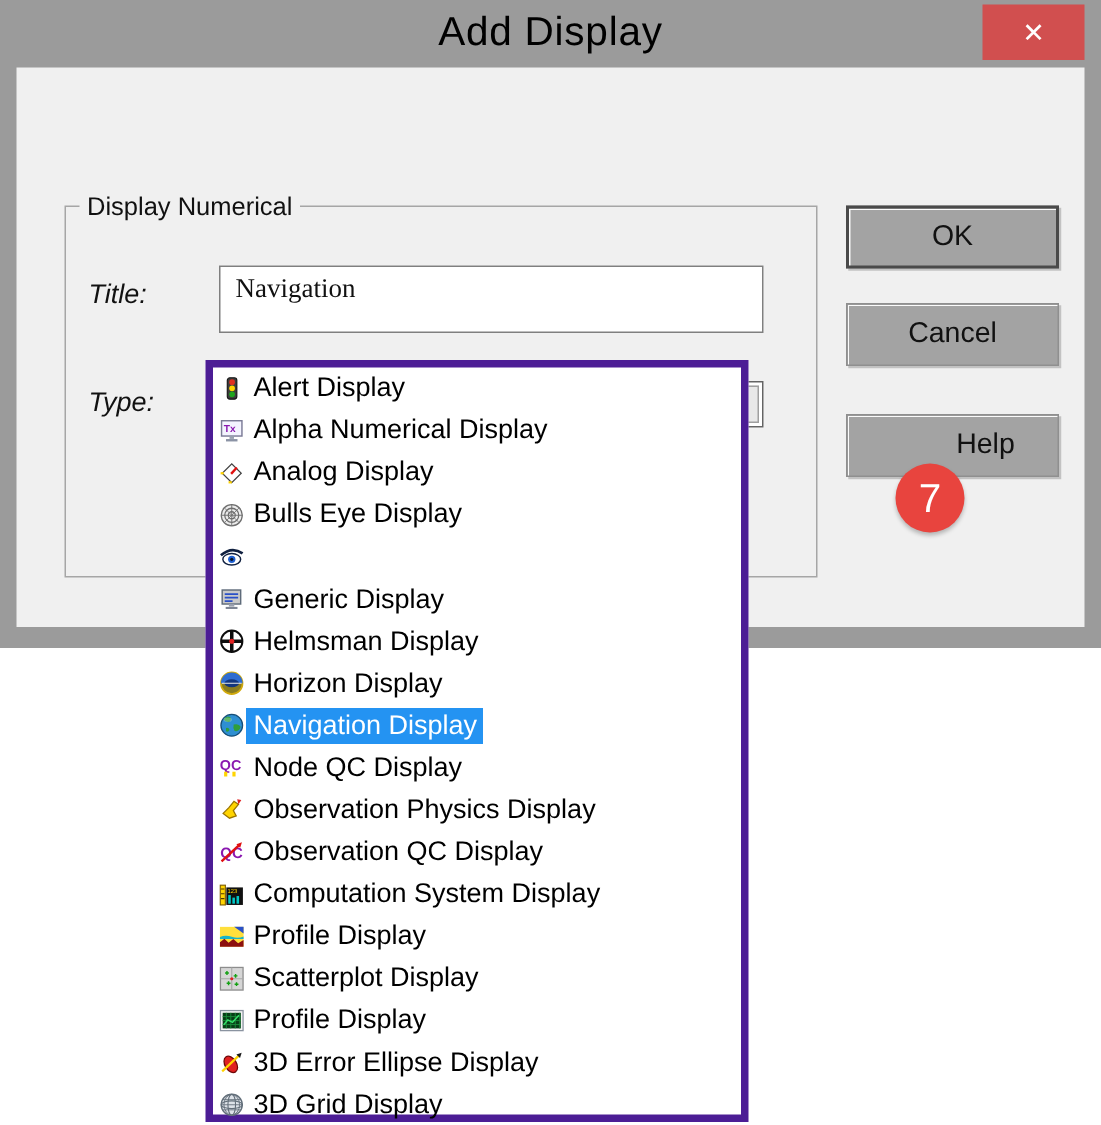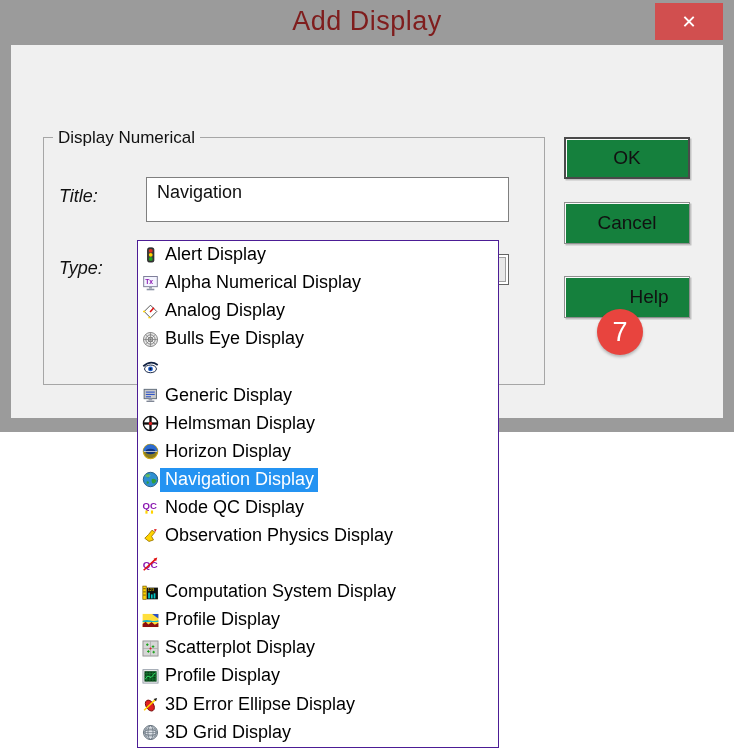--- a/index.html
+++ b/index.html
@@ -10,21 +10,21 @@
     -webkit-font-smoothing:antialiased;
   }
   
   .window-frame{
     position:absolute;left:0;top:0;width:734px;height:432px;
     background:var(--frame,#9b9b9b);
   }
   .titlebar{position:absolute;left:0;top:0;width:734px;height:45px;}
   .titlebar-text{
     position:absolute;left:0;top:6px;width:734px;text-align:center;
-    font-size:27px;color:#7f1d1d;letter-spacing:0.5px;
+    font-size:27px;color:#000000;letter-spacing:0.5px;
   }
   .close-btn{
     position:absolute;left:655px;top:3px;width:68px;height:37px;
     background:var(--close,#d14f4f);color:#fff;
     display:flex;align-items:center;justify-content:center;
     font-size:18px;cursor:default;
   }
   .client-area{
     position:absolute;left:11px;top:45px;width:712px;height:373px;
     background:#f0f0f0;
@@ -37,21 +37,21 @@
   .groupbox-label{
     position:absolute;left:42px;top:83px;background:#f0f0f0;
     padding:0 5px;font-size:17px;color:#111;
   }
   .field-label{position:absolute;font-size:18px;color:#111;font-style:italic;}
   .label-title{left:48px;top:141px;}
   .label-type{left:48px;top:213px;}
   .title-input{
     position:absolute;left:135px;top:132px;width:363px;height:45px;
     box-sizing:border-box;border:1px solid #7f7f7f;background:#fff;
-    font-family:Liberation Sans, sans-serif;font-size:18px;color:#111;
+    font-family:Liberation Serif, serif;font-size:18px;color:#111;
     padding:2px 10px 16px 10px;outline:none;
   }
   
   .combobox{
     position:absolute;left:135px;top:209px;width:363px;height:31px;
     box-sizing:border-box;border:1px solid #646464;background:#fff;
     display:flex;align-items:center;cursor:default;
   }
   .combo-icon{width:17px;height:17px;margin-left:5px;flex:0 0 17px;}
   .combo-icon svg{width:17px;height:17px;display:block;}
@@ -61,38 +61,38 @@
     background:#e8e8e8;border:1px solid #9f9f9f;
     display:flex;align-items:center;justify-content:center;
   }
   .combo-arrow{
     width:0;height:0;border-left:6px solid transparent;
     border-right:6px solid transparent;border-top:7px solid #1a1a1a;
   }
   
   .dropdown-list{
     position:absolute;left:137px;top:240px;width:362px;height:508px;
-    box-sizing:border-box;background:#fff;border:1px solid #4c1d95;
+    box-sizing:border-box;background:#fff;border:5px solid #4c1d95;
     z-index:20;display:flex;flex-direction:column;
   }
   .dd-item{
     height:28.1px;flex:0 0 28.1px;display:flex;align-items:center;
     padding-left:4px;cursor:default;
   }
   .dd-icon{width:17px;height:17px;flex:0 0 17px;}
   .dd-icon svg{width:17px;height:17px;display:block;}
   .dd-label{
     font-size:18px;color:#000;margin-left:1px;
     padding:1px 4px 2px 5px;white-space:nowrap;
   }
   .dd-item.selected .dd-label{background:var(--sel,#2493f2);color:#fff;}
   
   .btn{
-    position:absolute;left:553px;width:126px;height:42px;
-    background:#15803d;border:1px solid #8f8f8f;box-sizing:border-box;
+    position:absolute;left:553px;width:142px;height:42px;
+    background:#a3a3a3;border:1px solid #8f8f8f;box-sizing:border-box;
     display:flex;align-items:center;justify-content:center;
     font-size:19px;color:#111;cursor:default;
     box-shadow:1.5px 1.5px 0 #c2c2c2, inset 1px 1px 0 #fbfbfb;
   }
   .btn-ok{top:92px;border:2px solid #4a4a4a;}
   .btn-cancel{top:157px;}
   .btn-help{top:231px;padding-left:44px;}
   
   .step-badge{
     position:absolute;left:597px;top:309px;width:46px;height:46px;
@@ -267,20 +267,21 @@
       <span class="dd-label">Observation Physics Display</span>
     </div>
     <div class="dd-item">
       <span class="dd-icon">
         <svg xmlns="http://www.w3.org/2000/svg" viewBox="0 0 16 16">
           <text x="0.8" y="11.6" font-size="9.4" font-weight="bold" fill="#8a18b0" font-family="sans-serif">QC</text>
           <line x1="1.6" y1="13.4" x2="12.8" y2="3" stroke="#e01010" stroke-width="1.5"></line>
           <path d="M14.4 1.4 L10.9 2.7 L13.3 4.9 Z" fill="#e01010"></path>
         </svg>
       </span>
+      <span class="dd-label">Observation QC Display</span>
     </div>
     <div class="dd-item">
       <span class="dd-icon">
         <svg xmlns="http://www.w3.org/2000/svg" viewBox="0 0 16 16">
           <rect x="0.8" y="2" width="3.2" height="12.4" fill="#ffd400" stroke="#7c5c00" stroke-width="0.7"></rect>
           <line x1="1.2" y1="4.4" x2="3.4" y2="4.4" stroke="#4c3800" stroke-width="0.7"></line>
           <line x1="1.2" y1="7.4" x2="3.4" y2="7.4" stroke="#4c3800" stroke-width="0.7"></line>
           <line x1="1.2" y1="10.4" x2="3.4" y2="10.4" stroke="#4c3800" stroke-width="0.7"></line>
           <rect x="4.6" y="3.4" width="10.4" height="11" fill="#101010"></rect>
           <text x="5.4" y="7" font-size="3.6" fill="#ffd400" font-family="sans-serif">123</text>

